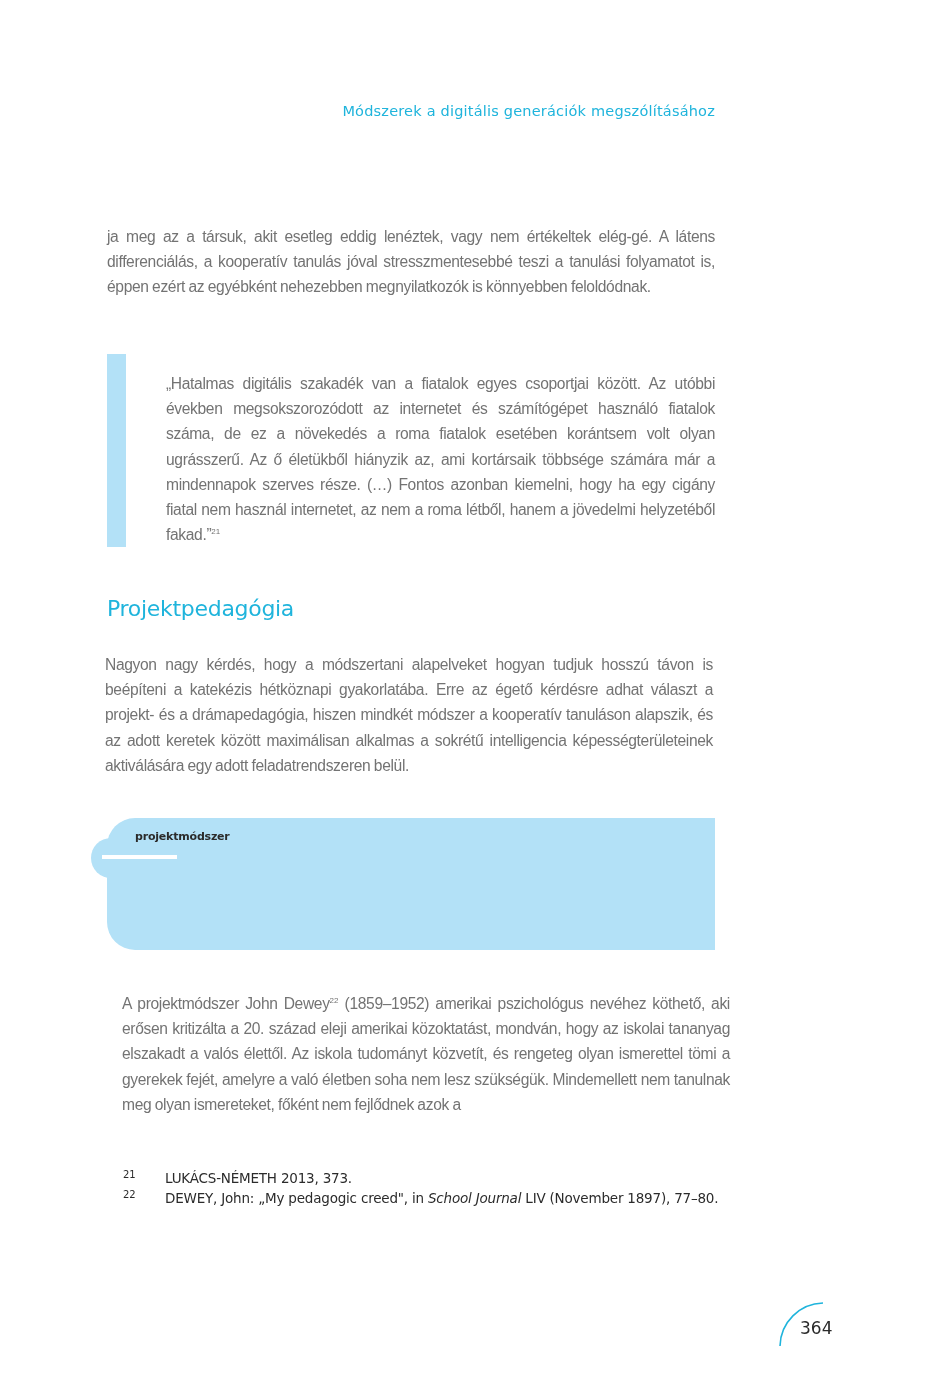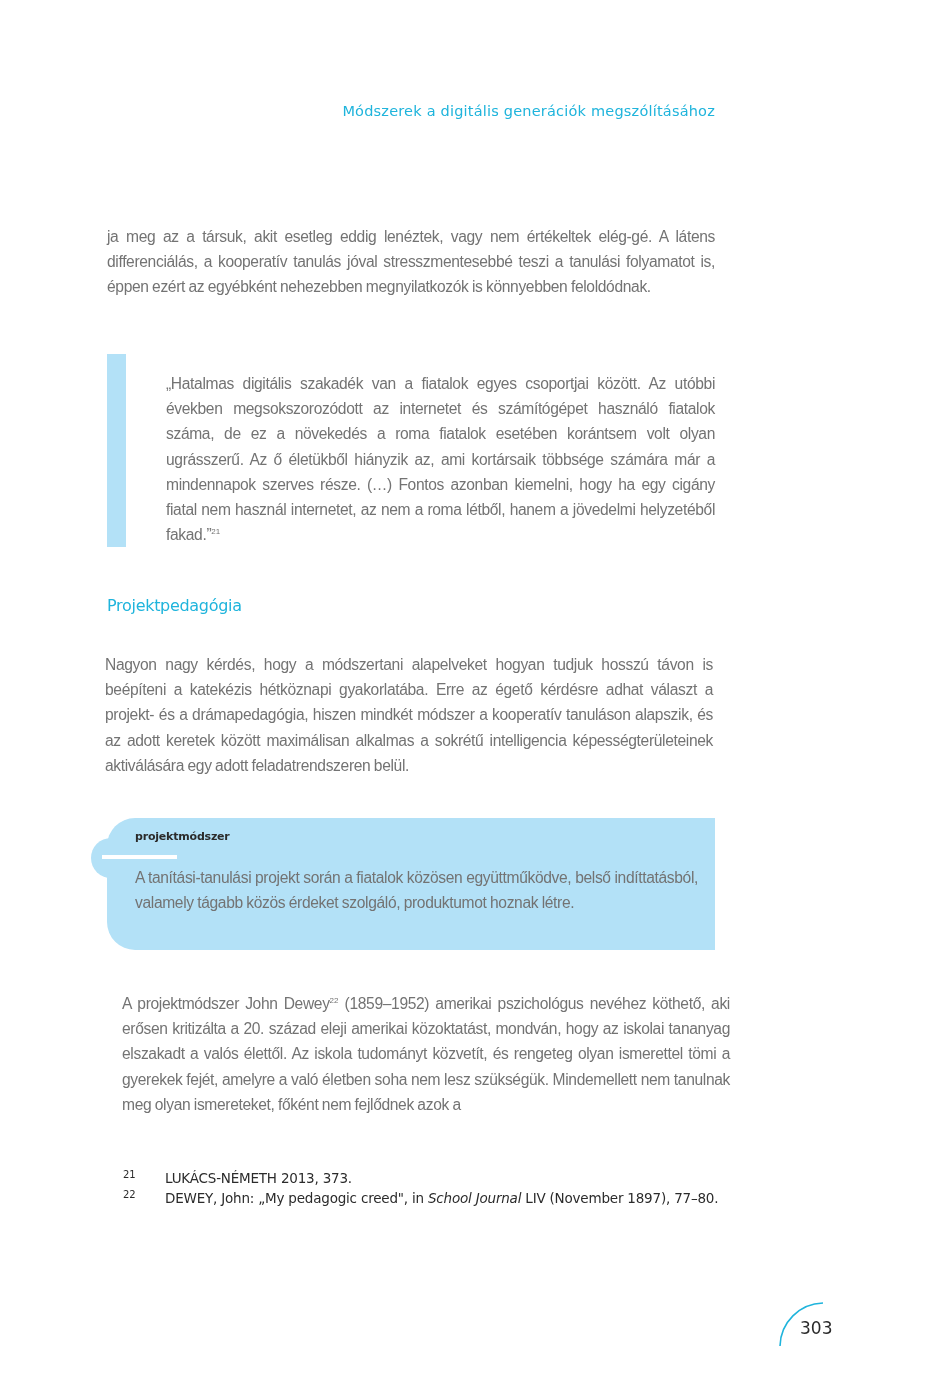--- a/index.html
+++ b/index.html
@@ -26,21 +26,21 @@
     .quote-bar {
       position: absolute; left: 107px; top: 354px; width: 19px; height: 193px;
       background: #b3e1f7;
     }
     .quote { position: absolute; left: 166px; top: 349px; width: 549px; margin-top: 22px; }
 
     sup.fn { font-size: 8px; vertical-align: super; line-height: 0; letter-spacing: 0; }
 
     .section-heading {
       position: absolute; left: 107px; top: 596px;
-      font-family: "DejaVu Sans", sans-serif; font-size: 16px; font-weight: normal;
+      font-family: "DejaVu Sans", sans-serif; font-size: 22px; font-weight: normal;
       color: #1fb4dc; margin: 0; letter-spacing: -0.3px;
     }
 
     .para2 { position: absolute; left: 105px; top: 652px; width: 608px; }
 
     .def-box {
       position: absolute; left: 107px; top: 818px; width: 608px; height: 132px;
       background: #b3e1f7;
       border-radius: 28px 0 0 28px;
     }
@@ -92,33 +92,32 @@
   <p class="body-text quote"><span>„Hatalmas digitális szakadék van a fiatalok egyes csoportjai között. Az utóbbi években megsokszorozódott az internetet és számítógépet használó fiatalok száma, de ez a növekedés a roma fiatalok esetében korántsem volt olyan ugrásszerű. Az ő életükből hiányzik az, ami kortársaik többsége számára már a mindennapok szerves része. (…) Fontos azonban kiemelni, hogy ha egy cigány fiatal nem használ internetet, az nem a roma létből, hanem a jövedelmi helyzetéből fakad.”</span><sup class="fn">21</sup></p>
 
   <h2 class="section-heading">Projektpedagógia</h2>
 
   <p class="body-text para2">Nagyon nagy kérdés, hogy a módszertani alapelveket hogyan tudjuk hosszú távon is beépíteni a katekézis hétköznapi gyakorlatába. Erre az égető kérdésre adhat választ a projekt- és a drámapedagógia, hiszen mindkét módszer a kooperatív tanuláson alapszik, és az adott keretek között maximálisan alkalmas a sokrétű intelligencia képességterületeinek aktiválására egy adott feladatrendszeren belül.</p>
 
   <div class="def-tab"></div>
   <div class="def-box"></div>
   <div class="def-underline"></div>
   <div class="def-term">projektmódszer</div>
-  <p class="body-text def-text">A tanítási-tanulási projekt során a fiatalok közösen együttműködve, belső indíttatásból, valamely tágabb közös érdeket szolgáló, produktumot hoznak létre.</p>
 
   <p class="body-text para3"><span>A projektmódszer John Dewey</span><sup class="fn">22</sup><span> (1859–1952) amerikai pszichológus nevéhez köthető, aki erősen kritizálta a 20. század eleji amerikai közoktatást, mondván, hogy az iskolai tananyag elszakadt a valós élettől. Az iskola tudományt közvetít, és rengeteg olyan ismerettel tömi a gyerekek fejét, amelyre a való életben soha nem lesz szükségük. Mindemellett nem tanulnak meg olyan ismereteket, főként nem fejlődnek azok a</span></p>
 
   <div class="footnotes">
     <div class="fn-row">
       <span class="fn-num">21</span>
       <span class="fn-text">LUKÁCS-NÉMETH 2013, 373.</span>
     </div>
     <div class="fn-row">
       <span class="fn-num">22</span>
       <span class="fn-text"><span>DEWEY, John: „My pedagogic creed", in </span><i>School Journal</i><span> LIV (November 1897), 77–80.</span></span>
     </div>
   </div>
 
   <svg class="page-number-arc" viewBox="0 0 50 48">
     <path d="M 2 46 A 44 44 0 0 1 45 3" fill="none" stroke="#1fb4dc" stroke-width="1.6"></path>
   </svg>
-  <div class="page-number">303</div>
+  <div class="page-number">364</div>
 
 </div>
 
 </body></html>

